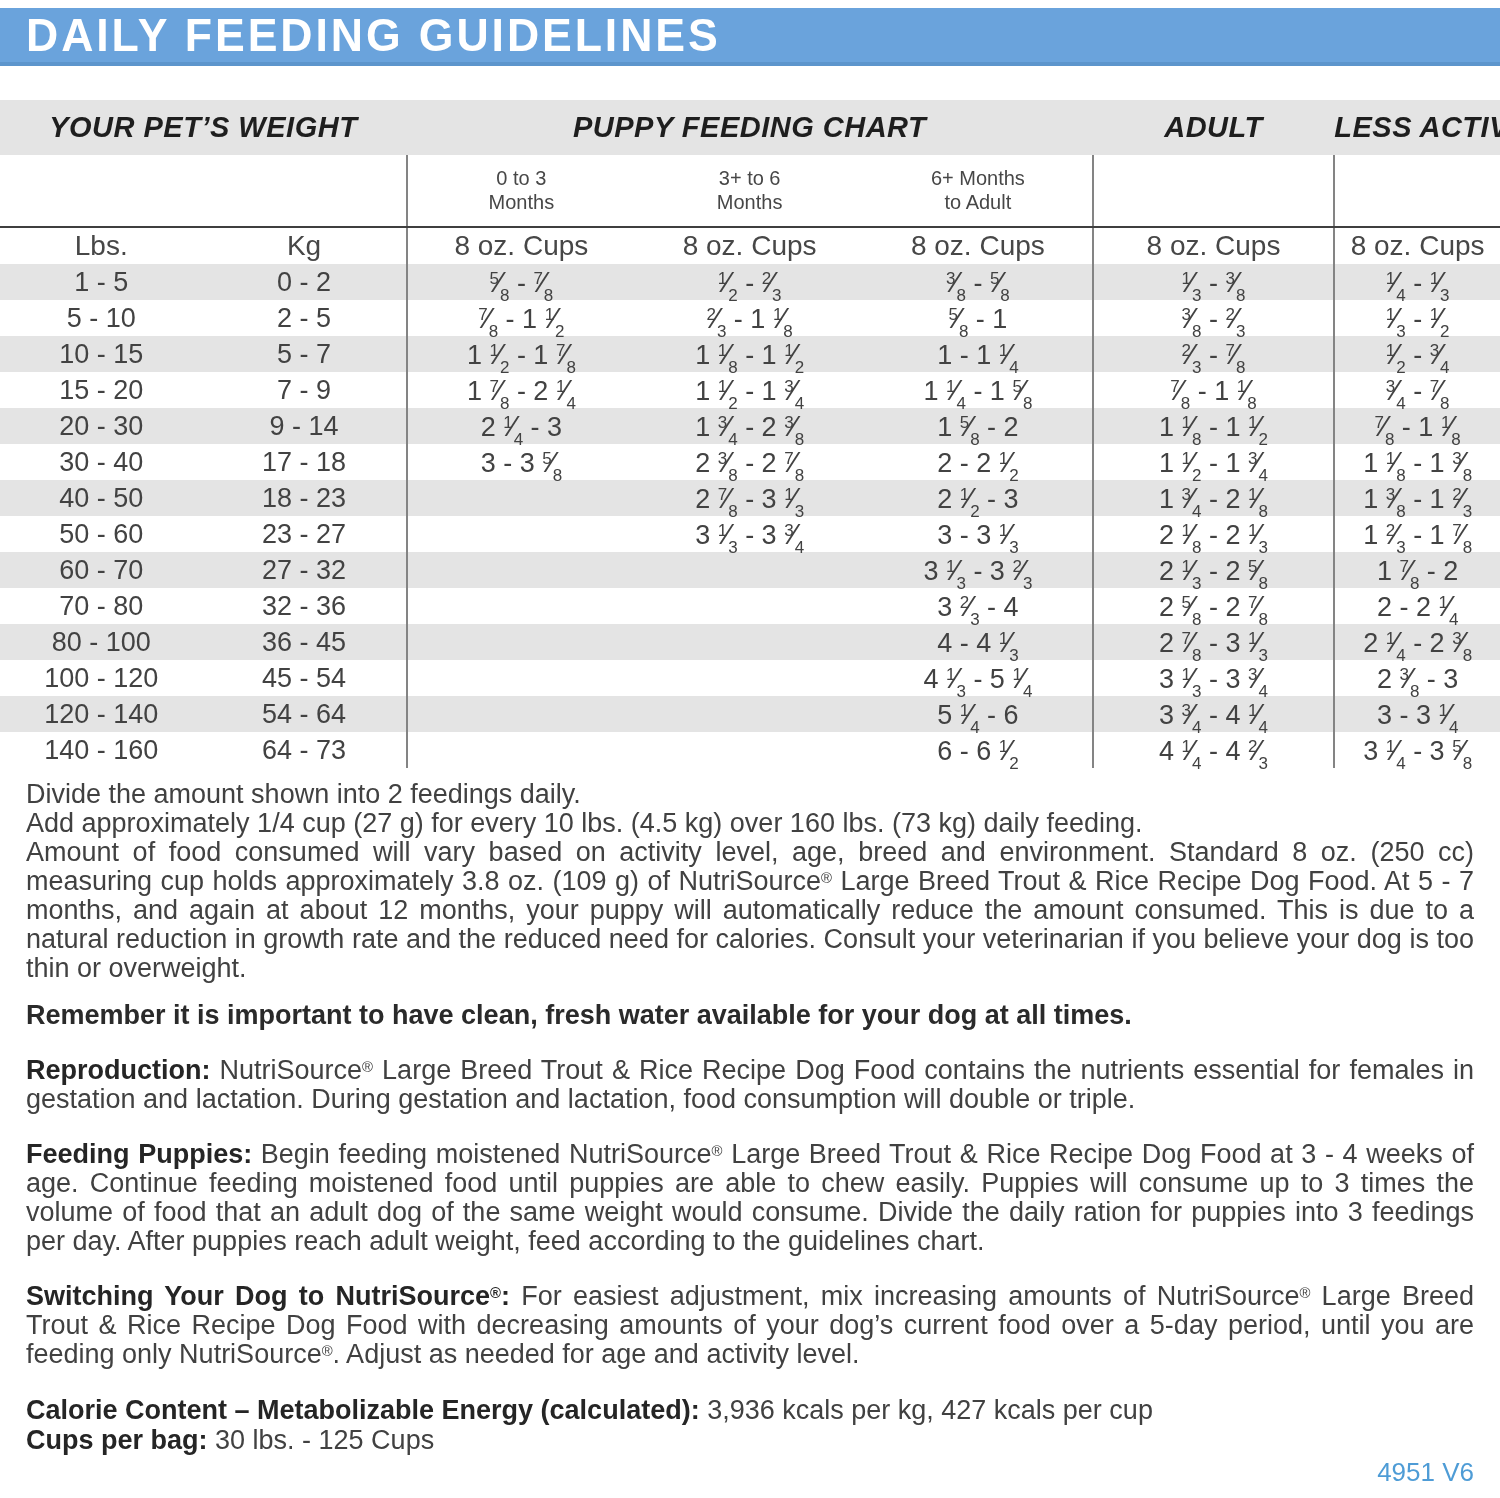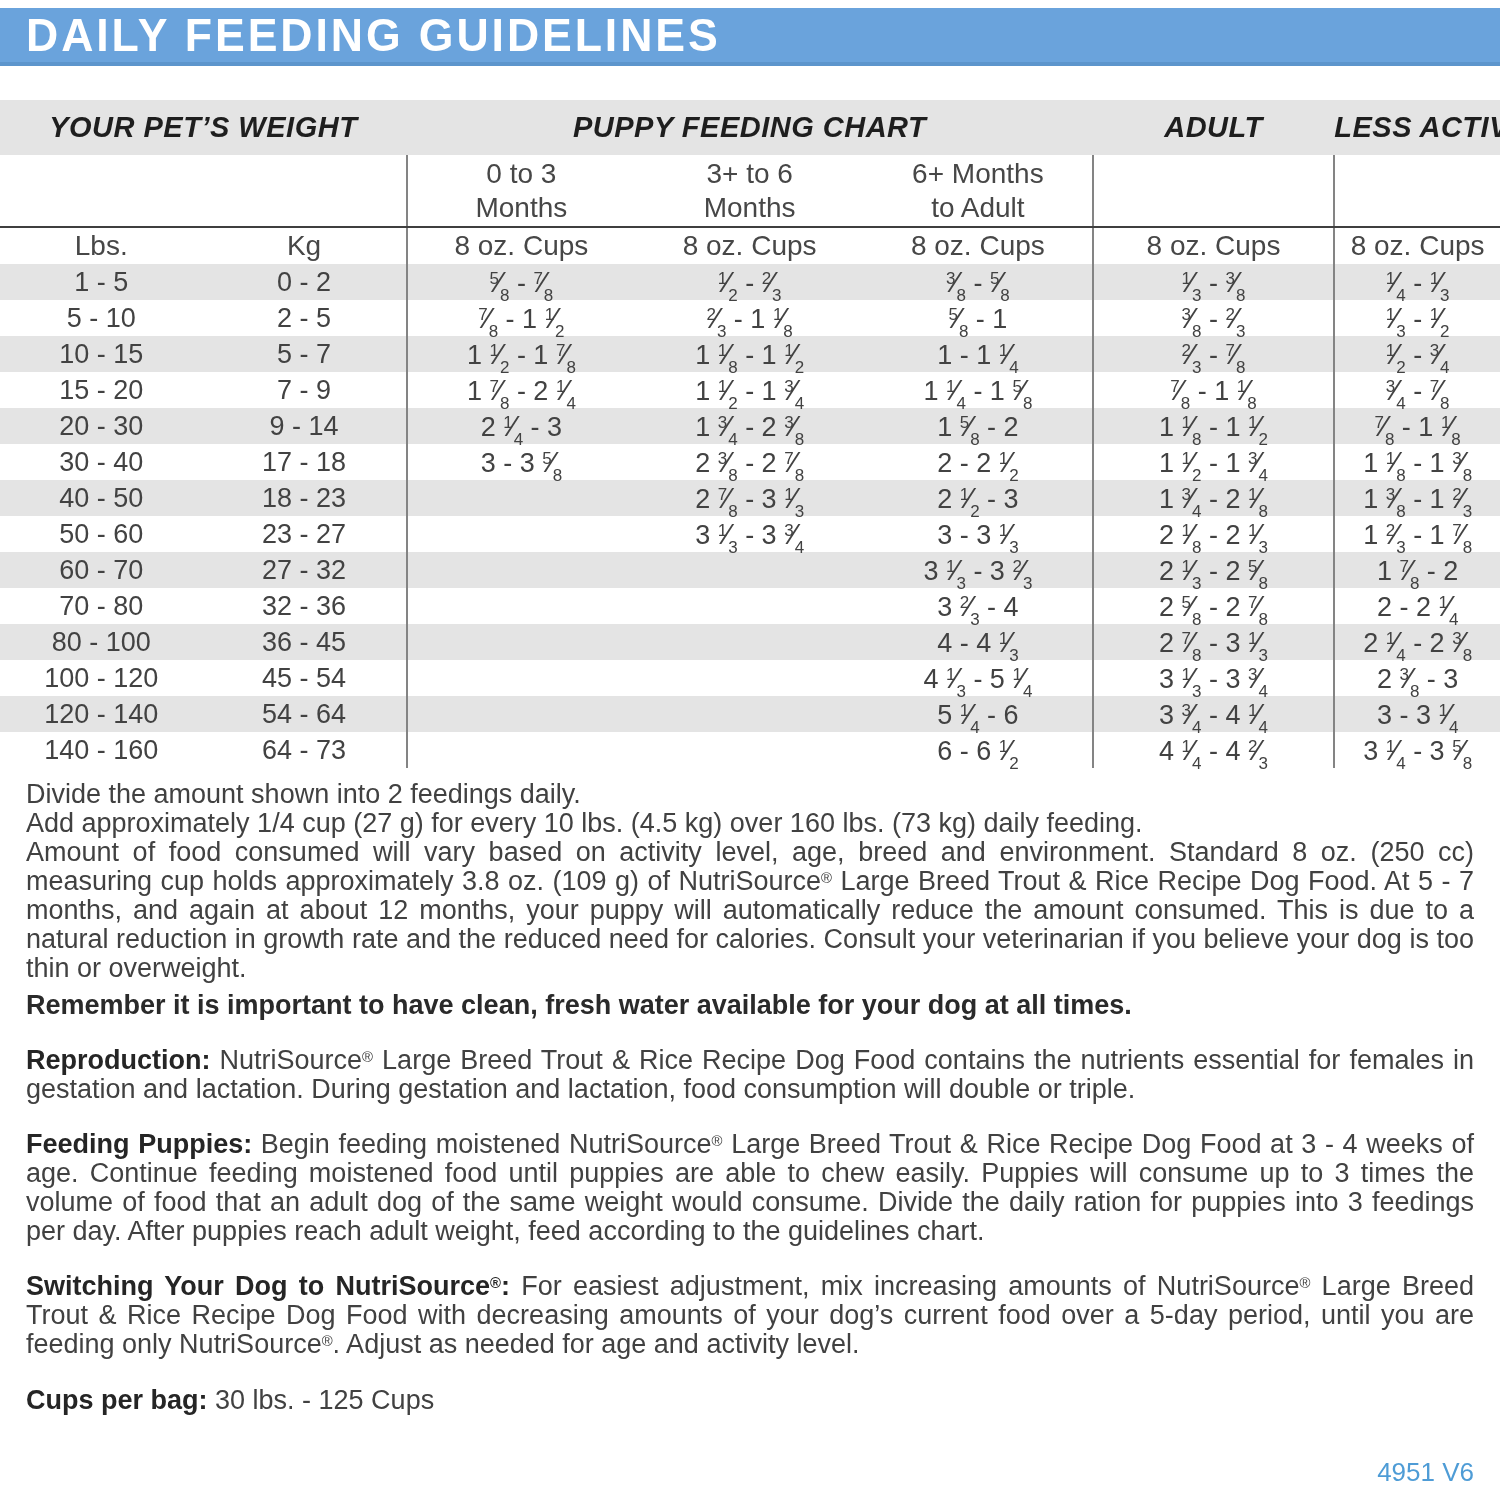--- a/index.html
+++ b/index.html
@@ -26,37 +26,37 @@
   table{width:100%;border-collapse:collapse;table-layout:fixed;margin-top:34px;text-align:center;}
   col.c-lbs{width:13.5%}col.c-kg{width:13.6%}
   col.c-p1,col.c-p2,col.c-p3{width:15.25%}
   col.c-adult{width:16.1%}col.c-less{width:11.05%}
   th,td{padding:0;font-weight:normal;}
   tr.group-row th{
     background:var(--stripe);height:55px;font-size:29px;font-weight:bold;
     color:var(--head-ink);white-space:nowrap;letter-spacing:.5px;overflow:visible;font-style:italic;
   }
   tr.months-row td{
-    height:72px;font-size:28px;line-height:1.18;vertical-align:middle;
+    height:72px;font-size:20px;line-height:1.18;vertical-align:middle;
     border-bottom:2px solid var(--rule);color:#474747;
   }
   tr.unit-row td{height:37px;font-size:28px;color:#474747;}
   tr.data-row td{height:36px;font-size:27px;line-height:1;color:#424242;white-space:nowrap;overflow:visible;}
   tr.stripe td{background:var(--stripe);}
   .bl{border-left:2px solid var(--divider);}
   
   .frac{display:inline-block;white-space:nowrap;}
   .frac sup{font-size:17px;position:relative;top:-8px;vertical-align:baseline;line-height:0;}
   .frac sub{font-size:17px;position:relative;top:9px;vertical-align:baseline;line-height:0;}
   .fs{font-size:30px;margin:0 -2px;}
   
   .text-body{padding:12px 26px 0 26px;font-size:27px;line-height:29px;color:#414141;}
   .text-body p{margin:0;}
   p.just{text-align:justify;}
-  p.bold{font-weight:bold;color:#2a2a2a;margin-top:8px;}
+  p.bold{font-weight:bold;color:#2a2a2a;margin-top:18px;}
   p.section{margin-top:26px;}
   .facts{margin-top:26px;}
   p.fact{line-height:30px;}
   b.lbl,p.fact b{color:#252525;}
   sup.reg{font-size:.55em;vertical-align:.5em;line-height:0;}
   
   .footer-code{
     position:absolute;right:26px;bottom:10px;color:var(--foot);font-size:26px;
   }
 </style>
@@ -247,17 +247,18 @@
       <p class="">Add approximately 1/4 cup (27 g) for every 10 lbs. (4.5 kg) over 160 lbs. (73 kg) daily feeding.</p>
       <p class="just">Amount of food consumed will vary based on activity level, age, breed and environment. Standard 8 oz. (250 cc) measuring cup holds approximately 3.8 oz. (109 g) of NutriSource<sup class="reg">®</sup> Large Breed Trout &amp; Rice Recipe Dog Food. At 5 - 7 months, and again at about 12 months, your puppy will automatically reduce the amount consumed. This is due to a natural reduction in growth rate and the reduced need for calories. Consult your veterinarian if you believe your dog is too thin or overweight.</p>
       <p class="bold ">Remember it is important to have clean, fresh water available for your dog at all times.</p>
     </div>
   <div>
       <p class="section just"><b class="lbl">Reproduction:</b> NutriSource<sup class="reg">®</sup> Large Breed Trout &amp; Rice Recipe Dog Food contains the nutrients essential for females in gestation and lactation. During gestation and lactation, food consumption will double or triple.</p>
       <p class="section just"><b class="lbl">Feeding Puppies:</b> Begin feeding moistened NutriSource<sup class="reg">®</sup> Large Breed Trout &amp; Rice Recipe Dog Food at 3 - 4 weeks of age. Continue feeding moistened food until puppies are able to chew easily. Puppies will consume up to 3 times the volume of food that an adult dog of the same weight would consume. Divide the daily ration for puppies into 3 feedings per day. After puppies reach adult weight, feed according to the guidelines chart.</p>
       <p class="section just"><b class="lbl">Switching Your Dog to NutriSource<sup class="reg">®</sup>:</b> For easiest adjustment, mix increasing amounts of NutriSource<sup class="reg">®</sup> Large Breed Trout &amp; Rice Recipe Dog Food with decreasing amounts of your dog’s current food over a 5-day period, until you are feeding only NutriSource<sup class="reg">®</sup>. Adjust as needed for age and activity level.</p>
     </div>
   <div class="facts">
+      <p class="fact"><b>Calorie Content – Metabolizable Energy (calculated):</b> 3,936 kcals per kg, 427 kcals per cup</p>
       <p class="fact"><b>Cups per bag:</b> 30 lbs. - 125 Cups</p>
     </div>
 </div>
 
 <div class="footer-code">4951 V6</div>
 
 </body></html>

